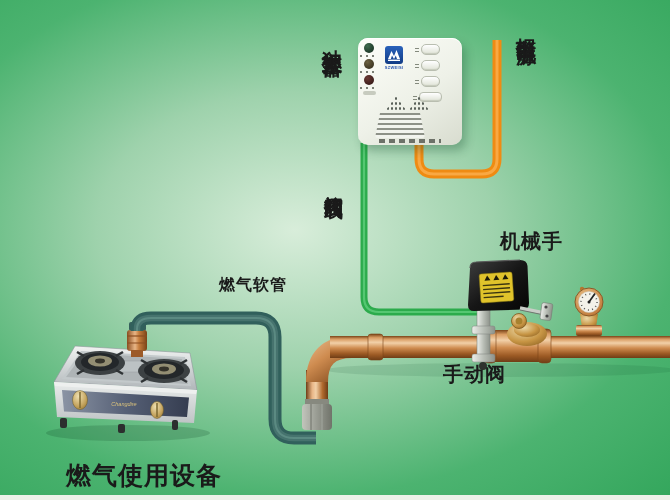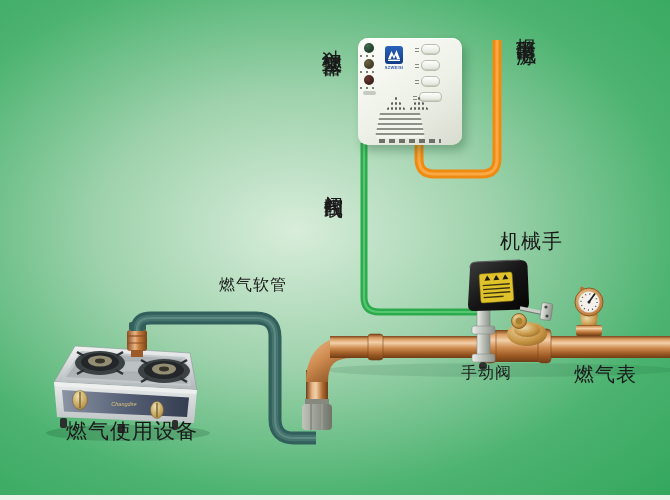--- a/index.html
+++ b/index.html
@@ -3,21 +3,21 @@
 <meta charset="utf-8">
 <style>
   html,body{margin:0;padding:0;background:#222;}
   .stage{
     position:relative; width:670px; height:500px; overflow:hidden;
     background:radial-gradient(ellipse 620px 430px at 44% 46%, #d8edda 0%, #9ed2ac 32%, #4cb370 62%, #27a052 100%);
     font-family:"Liberation Sans","DejaVu Sans",sans-serif;
   }
   svg.scene{position:absolute;left:0;top:0;}
   .lbl{
-    position:absolute; color:#1a1a1a; font-weight:400; font-size:20px;
+    position:absolute; color:#1a1a1a; font-weight:700; font-size:20px;
     letter-spacing:1px; white-space:nowrap; line-height:1.08;
   }
   .lbl.v{writing-mode:vertical-rl; text-orientation:upright; letter-spacing:2px;}
   .bottom-strip{position:absolute;left:0;top:495px;width:670px;height:5px;background:#edf1e9;}
   
   .alarm{
     position:absolute; left:358px; top:38px; width:104px; height:107px;
     border-radius:10px;
     background:linear-gradient(145deg,#fdfef9 0%,#eef1e8 55%,#d8dccf 100%);
     box-shadow:4px 6px 10px rgba(15,70,40,.30), inset 0 1px 0 #ffffff;
@@ -278,18 +278,17 @@
     <div class="dots dotsB"></div>
     <div class="grille"></div>
     <div class="slots"></div>
   </div>
 
   <div class="lbl v" style="left:321px;top:34px;font-size:20px;">独立报警器</div>
   <div class="lbl v" style="left:515px;top:22px;font-size:20px;">报警器电源</div>
   <div class="lbl v" style="left:323px;top:180px;font-size:19px;letter-spacing:1px;">阀门控制线</div>
   <div class="lbl" style="left:219px;top:276px;font-size:16px;">燃气软管</div>
   <div class="lbl" style="left:500px;top:231px;font-size:20px;">机械手</div>
-  <div class="lbl" style="left:461px;top:364px;font-size:16px;">手动阀</div>
-  <div class="lbl" style="left:574px;top:364px;font-size:20px;">燃气表</div>
-  <div class="lbl" style="left:66px;top:420px;font-size:21px;">燃气使用设备</div>
+  <div class="lbl" style="left:443px;top:364px;font-size:20px;">手动阀</div>
+  <div class="lbl" style="left:66px;top:462px;font-size:25px;">燃气使用设备</div>
 
   <div class="bottom-strip"></div>
 </div>
 
 </body></html>

